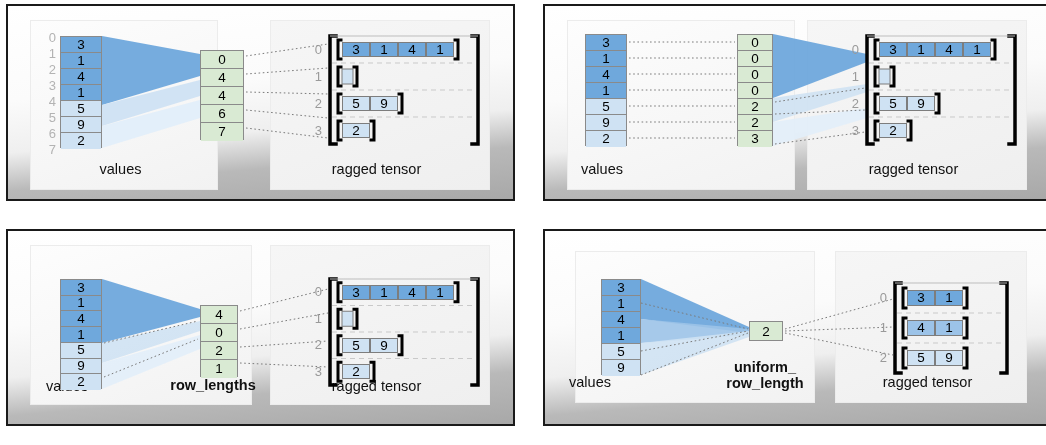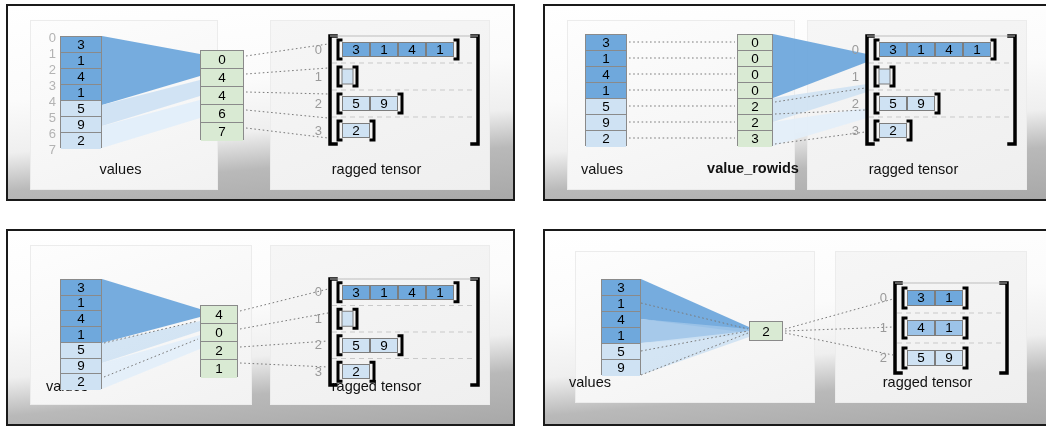--- a/index.html
+++ b/index.html
@@ -171,21 +171,20 @@
       </div>
   </div>
 
   <div class="card">
     <div class="inner left" style="width:228px;height:170px;">
       <div class="caption" style="left:-60px;width:188px;top:140px;">values</div>
     </div>
     <div class="inner right" style="left:262px;top:14px;width:220px;height:170px;">
       <div class="caption" style="top:140px;">ragged tensor</div>
     </div>
-    <div class="caption bold" style="left:118px;width:180px;top:154px;">value_rowids</div>
     <div class="ov" id="ov2">
         <svg width="509" height="197" style="position: absolute; left: 0px; top: 0px;">
           <polygon points="228,28 322,48 322,56 228,92" fill="#6fa8dc" fill-opacity="0.95"></polygon>
           <polygon points="228,92 322,78 322,86 228,116" fill="#cfe2f3" fill-opacity="0.9"></polygon>
           <polygon points="228,116 322,102 322,112 228,140" fill="#e2eefa" fill-opacity="0.9"></polygon>
           <path d="M328 30 L322 30 L322 138 L328 138" stroke="#000000" stroke-width="3.5" fill="none" stroke-linecap="square"></path>
           <path d="M464 30 L470 30 L470 138 L464 138" stroke="#000000" stroke-width="3.5" fill="none" stroke-linecap="square"></path>
           <line x1="322" y1="30" x2="470" y2="30" stroke="#bdbdbd" stroke-width="1"></line>
           <path d="M333 34 L330 34 L330 53 L333 53" stroke="#000000" stroke-width="3" fill="none" stroke-linecap="square"></path>
           <path d="M447 34 L450 34 L450 53 L447 53" stroke="#000000" stroke-width="3" fill="none" stroke-linecap="square"></path>
@@ -242,20 +241,21 @@
       </div>
   </div>
 
   <div class="card">
     <div class="inner left" style="width:222px;height:160px;">
       <div class="caption" style="left:-58px;width:188px;top:132px;">values</div>
     </div>
     <div class="inner right" style="left:262px;top:14px;width:220px;height:160px;">
       <div class="caption" style="top:132px;">ragged tensor</div>
     </div>
+    <div class="caption bold" style="left:120px;width:170px;top:146px;">row_lengths</div>
     <div class="ov" id="ov3">
         <svg width="509" height="197" style="position: absolute; left: 0px; top: 0px;">
           <polygon points="94,48 192,78 192,86 94,112" fill="#6fa8dc" fill-opacity="0.95"></polygon>
           <polygon points="94,112 192,90 192,100 94,132" fill="#cfe2f3" fill-opacity="0.9"></polygon>
           <polygon points="94,132 192,104 192,118 94,158" fill="#e2eefa" fill-opacity="0.9"></polygon>
           <path d="M328 48 L322 48 L322 154 L328 154" stroke="#000000" stroke-width="3.5" fill="none" stroke-linecap="square"></path>
           <path d="M464 48 L470 48 L470 154 L464 154" stroke="#000000" stroke-width="3.5" fill="none" stroke-linecap="square"></path>
           <line x1="322" y1="48" x2="470" y2="48" stroke="#bdbdbd" stroke-width="1"></line>
           <path d="M333 51.75 L330 51.75 L330 70.75 L333 70.75" stroke="#000000" stroke-width="3" fill="none" stroke-linecap="square"></path>
           <path d="M447 51.75 L450 51.75 L450 70.75 L447 70.75" stroke="#000000" stroke-width="3" fill="none" stroke-linecap="square"></path>
@@ -305,20 +305,22 @@
       </div>
   </div>
 
   <div class="card">
     <div class="inner left" style="left:30px;top:20px;width:240px;height:152px;">
       <div class="caption" style="left:-80px;width:188px;top:122px;">values</div>
     </div>
     <div class="inner right" style="left:290px;top:20px;width:192px;height:152px;">
       <div class="caption" style="top:122px;">ragged tensor</div>
     </div>
+    <div class="caption bold" style="left:150px;width:140px;top:128px;">uniform_
+row_length</div>
     <div class="ov" id="ov4">
         <svg width="509" height="197" style="position: absolute; left: 0px; top: 0px;">
           <polygon points="96,48 204,96 204,102 96,88" fill="#6fa8dc" fill-opacity="0.95"></polygon>
           <polygon points="96,88 204,98 204,104 96,112" fill="#9cc3e8" fill-opacity="0.9"></polygon>
           <polygon points="96,112 204,100 204,106 96,144" fill="#cfe2f3" fill-opacity="0.9"></polygon>
           <path d="M356 52 L350 52 L350 142 L356 142" stroke="#000000" stroke-width="3.5" fill="none" stroke-linecap="square"></path>
           <path d="M456 52 L462 52 L462 142 L456 142" stroke="#000000" stroke-width="3.5" fill="none" stroke-linecap="square"></path>
           <line x1="350" y1="52" x2="462" y2="52" stroke="#bdbdbd" stroke-width="1"></line>
           <path d="M361 57 L358 57 L358 77 L361 77" stroke="#000000" stroke-width="3" fill="none" stroke-linecap="square"></path>
           <path d="M419 57 L422 57 L422 77 L419 77" stroke="#000000" stroke-width="3" fill="none" stroke-linecap="square"></path>

